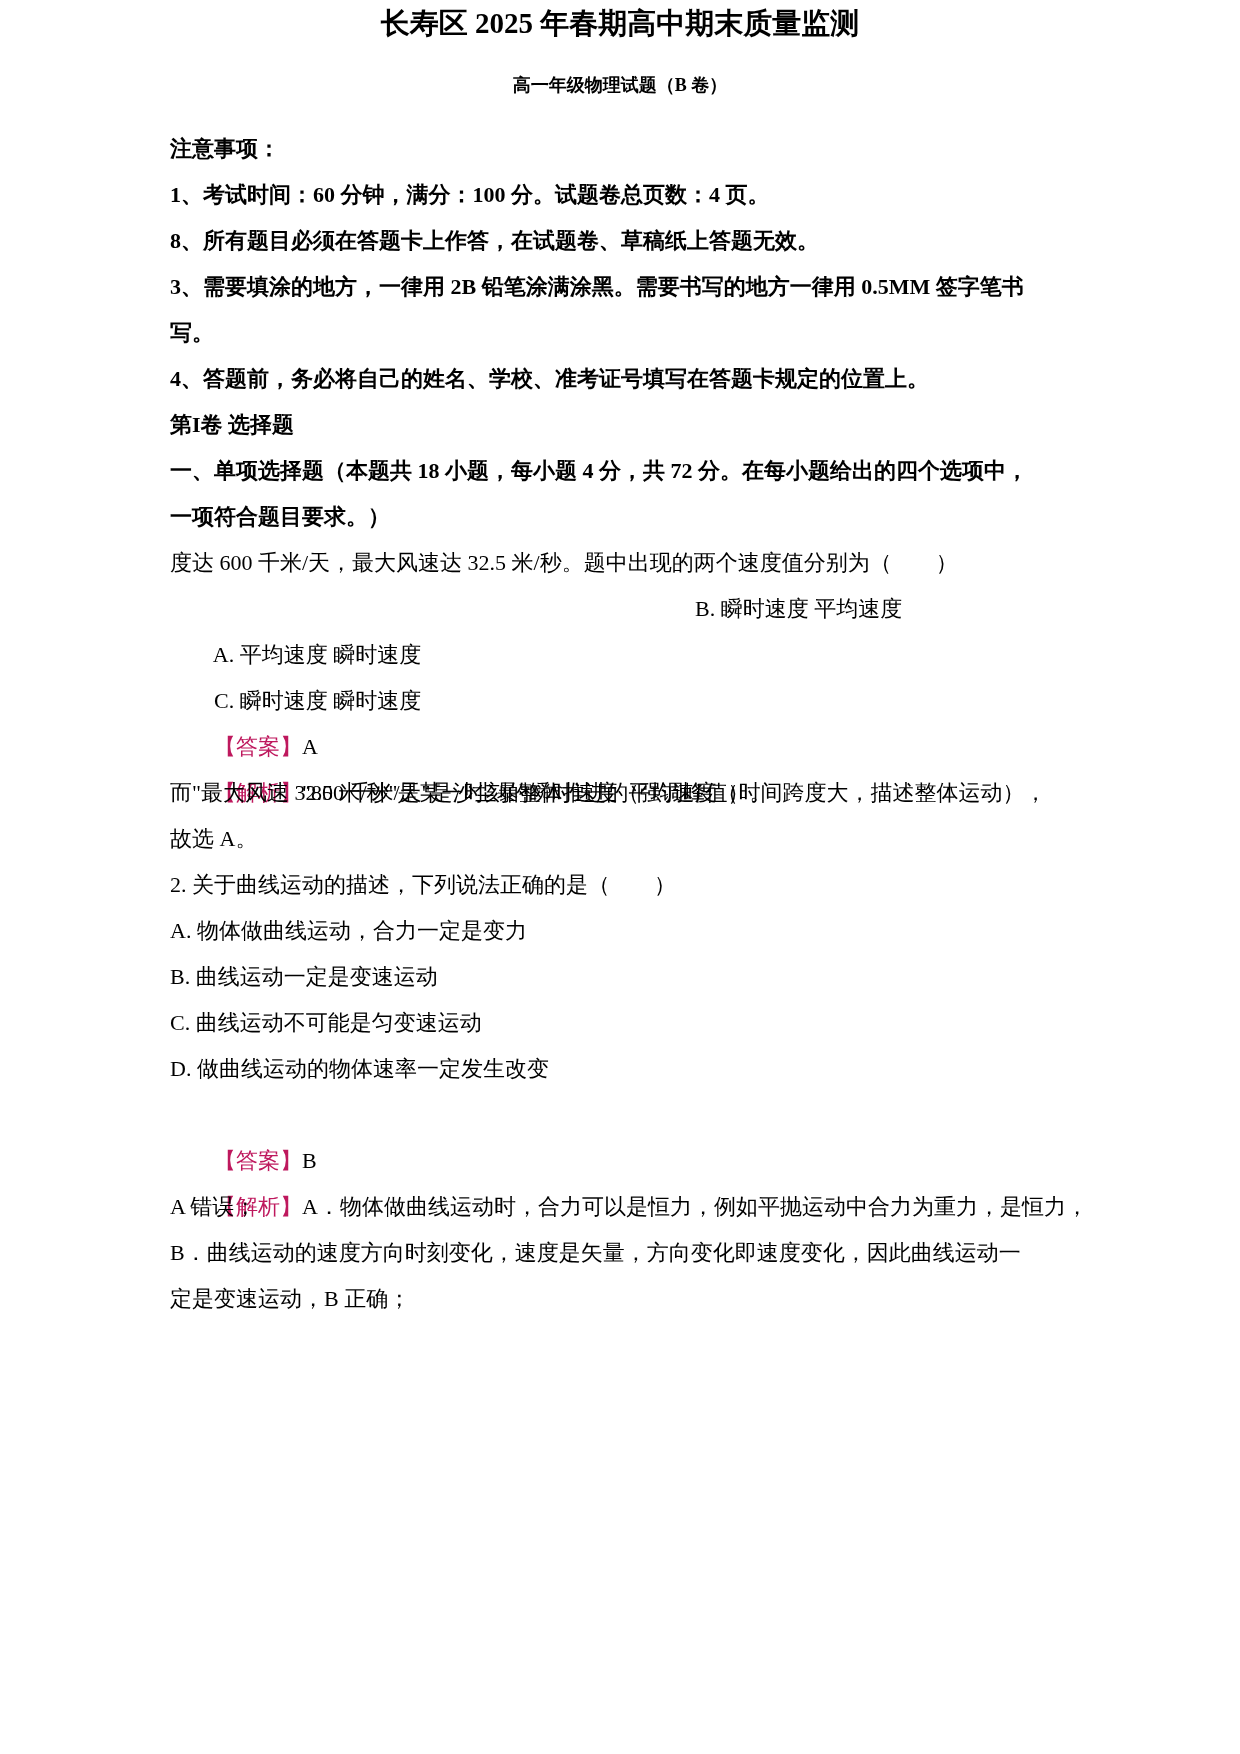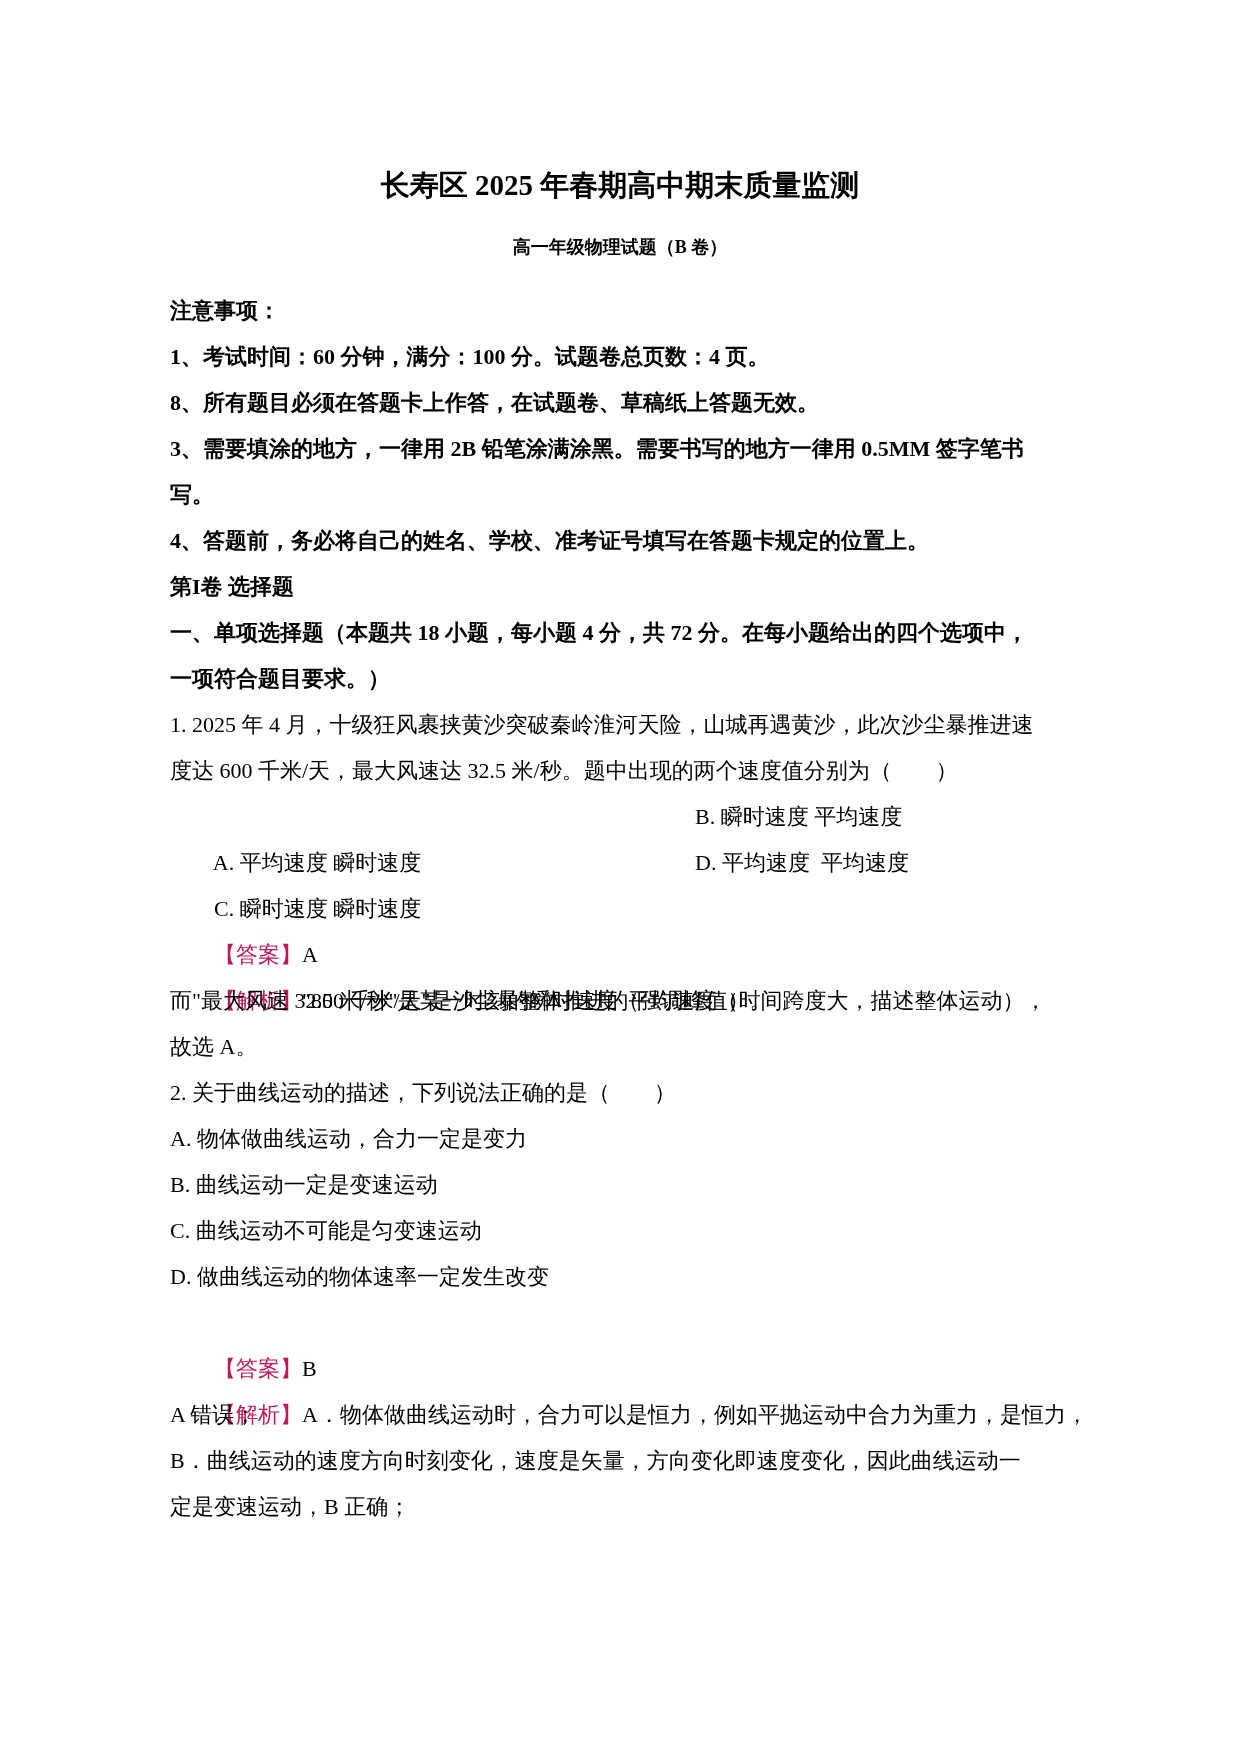--- a/index.html
+++ b/index.html
@@ -11,21 +11,20 @@
     background: #ffffff;
     font-family: "Liberation Serif", "DejaVu Serif", serif;
     color: #000000;
     overflow: hidden;
   }
   .content {
     position: absolute;
     left: 170px;
     top: 0;
     width: 900px;
-    padding-top: 162px;
   }
   .doc-title {
     height: 46px;
     line-height: 46px;
     font-size: 29px;
     font-weight: bold;
     text-align: center;
     white-space: pre;
   }
   .doc-subtitle {
@@ -64,30 +63,28 @@
       <div class="line bold">1、考试时间：60 分钟，满分：100 分。试题卷总页数：4 页。</div>
       <div class="line bold">8、所有题目必须在答题卡上作答，在试题卷、草稿纸上答题无效。</div>
       <div class="line bold">3、需要填涂的地方，一律用 2B 铅笔涂满涂黑。需要书写的地方一律用 0.5MM 签字笔书</div>
       <div class="line bold">写。</div>
       <div class="line bold">4、答题前，务必将自己的姓名、学校、准考证号填写在答题卡规定的位置上。</div>
 
       <div class="line bold">第I卷 选择题</div>
       <div class="line bold">一、单项选择题（本题共 18 小题，每小题 4 分，共 72 分。在每小题给出的四个选项中，</div>
       <div class="line bold">一项符合题目要求。）</div>
 
-      <div class="line">1. 2025 年 4 月，十级狂风裹挟黄沙突破秦岭淮河天险，山城再遇黄沙，此次沙尘暴推进速</div>
       <div class="line">度达 600 千米/天，最大风速达 32.5 米/秒。题中出现的两个速度值分别为（　　）</div>
 
       <div class="line two-col">
         <span>A. 平均速度 瞬时速度</span>
         <span class="col2">B. 瞬时速度 平均速度</span>
       </div>
       <div class="line two-col">
         <span>C. 瞬时速度 瞬时速度</span>
-        <span class="col2">D. 平均速度  平均速度</span>
       </div>
 
       <div class="line">
         <span class="accent">【答案】</span><span>A</span>
       </div>
       <div class="line">
         <span class="accent">【解析】</span><span>"800 千米/天"是沙尘暴整体推进的平均速度（时间跨度大，描述整体运动），</span>
       </div>
       <div class="line">而"最大风速 32.5 米/秒"是某一时刻的瞬时速度（强调峰值）。</div>
       <div class="line">故选 A。</div>

